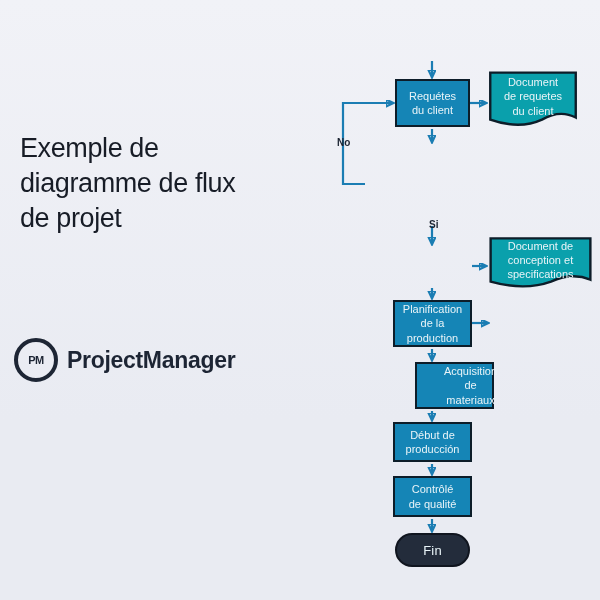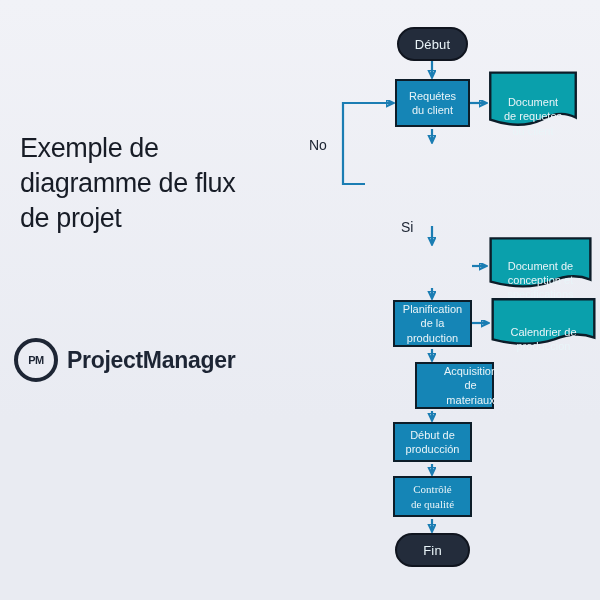--- a/index.html
+++ b/index.html
@@ -61,24 +61,25 @@
   }
   .decision-shape{
     fill:var(--decision-fill,#135e8c);
     stroke:var(--process-border,#0d1d29);stroke-width:2.5px;
   }
   .decision .shape-label{font-size:11.5px;line-height:1.25;}
   .document-shape{
     fill:var(--document-fill,#0aa0ac);
     stroke:var(--process-border,#0d1d29);stroke-width:2.4px;
   }
-  .document .shape-label{font-size:11px;line-height:1.28;padding-bottom:9px;box-sizing:border-box;margin-top:20px;}
+  .document .shape-label{font-size:11px;line-height:1.28;padding-bottom:9px;box-sizing:border-box;}
   .edge-label{
-    position:absolute;font-size:14px;font-weight:400;
+    position:absolute;font-size:10px;font-weight:700;
     color:var(--edge-label-text,#1a2230);
+    margin-left:28px;
   }
 </style>
 </head>
 <body>
 
 <div class="canvas">
 
   <div class="title">Exemple de
 diagramme de flux
 de projet</div>
@@ -103,21 +104,20 @@
     <path d="M432 226 V243" marker-end="url(#arr)"></path>
     <path d="M472 266 H485" marker-end="url(#arr)"></path>
     <path d="M432 288 V297" marker-end="url(#arr)"></path>
     <path d="M472 323 H487" marker-end="url(#arr)"></path>
     <path d="M432 349 V359" marker-end="url(#arr)"></path>
     <path d="M432 411 V419" marker-end="url(#arr)"></path>
     <path d="M432 464 V473" marker-end="url(#arr)"></path>
     <path d="M432 519 V530" marker-end="url(#arr)"></path>
   </svg>
 
-  <div class="node terminator" style="left:397px;top:27px;width:71px;height:34px;">Début</div>
 
   <div class="node process" style="left:395px;top:79px;width:75px;height:48px;">Requétes
 du client</div>
 
   <div class="node-wrap document" style="left:488px;top:70px;width:90px;height:62px;">
     <svg width="90" height="62" viewBox="0 0 100 60" preserveAspectRatio="none">
       <path class="document-shape" vector-effect="non-scaling-stroke" d="M2.5,2.5 H97.5 V46 Q80,38 60,48 Q35,58 2.5,48 Z"></path>
     </svg>
     <span class="shape-label">Document
 de requetes
@@ -135,33 +135,26 @@
     </svg>
     <span class="shape-label">Document de
 conception et
 specifications</span>
   </div>
 
   <div class="node process" style="left:393px;top:300px;width:79px;height:47px;">Planification
 de la
 production</div>
 
-  <div class="node-wrap document" style="left:490px;top:297px;width:107px;height:53px;">
-    <svg width="107" height="53" viewBox="0 0 100 60" preserveAspectRatio="none">
-      <path class="document-shape" vector-effect="non-scaling-stroke" d="M2.5,2.5 H97.5 V46 Q80,38 60,48 Q35,58 2.5,48 Z"></path>
-    </svg>
-    <span class="shape-label">Calendrier de
-produccion</span>
-  </div>
 
   <div class="node process" style="left:415px;top:362px;width:79px;height:47px;padding-left:36px;">Acquisition
 de
 materiaux</div>
 
   <div class="node process" style="left:393px;top:422px;width:79px;height:40px;">Début de
 producción</div>
 
-  <div class="node process" style="left:393px;top:476px;width:79px;height:41px;font-family:Liberation Serif, serif;">Contrôlé
+  <div class="node process" style="left:393px;top:476px;width:79px;height:41px;">Contrôlé
 de qualité</div>
 
   <div class="node terminator" style="left:395px;top:533px;width:75px;height:34px;">Fin</div>
 
 </div>
 
 </body></html>

